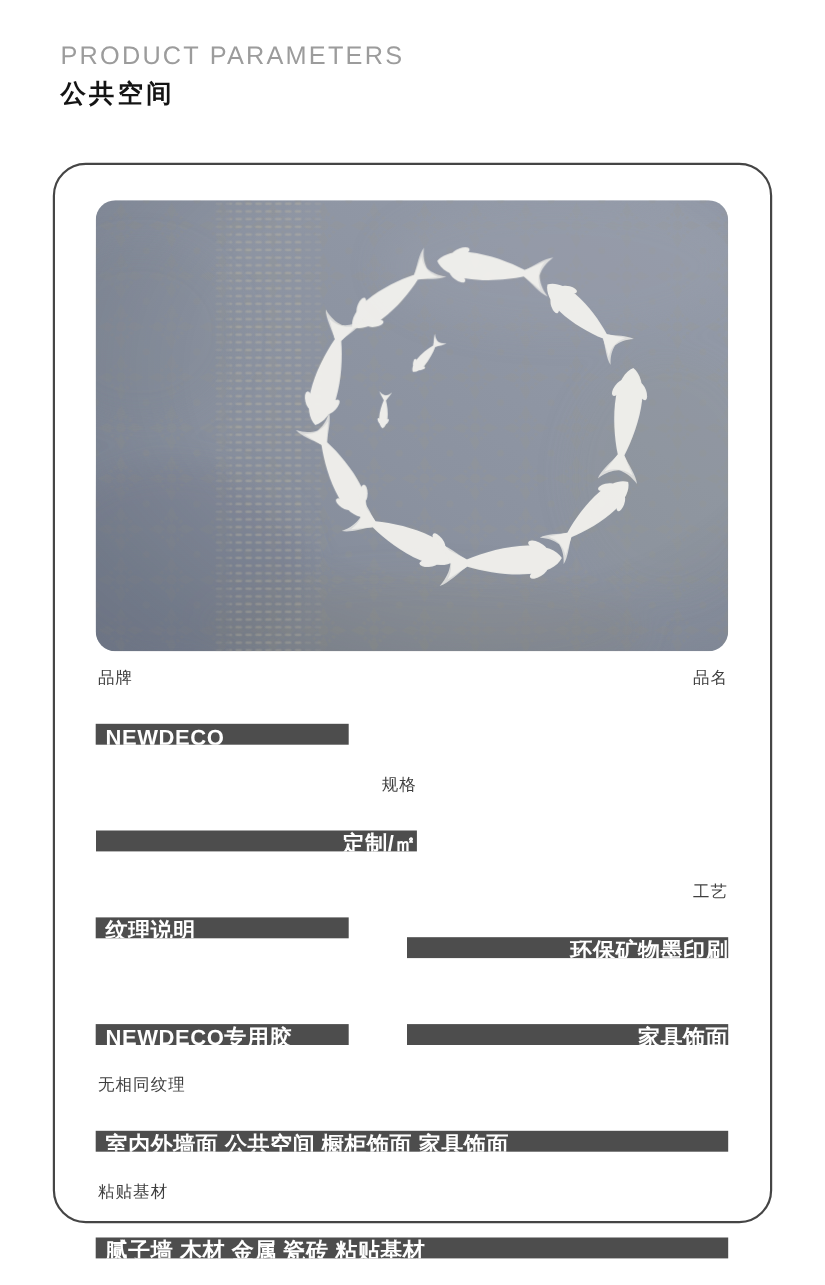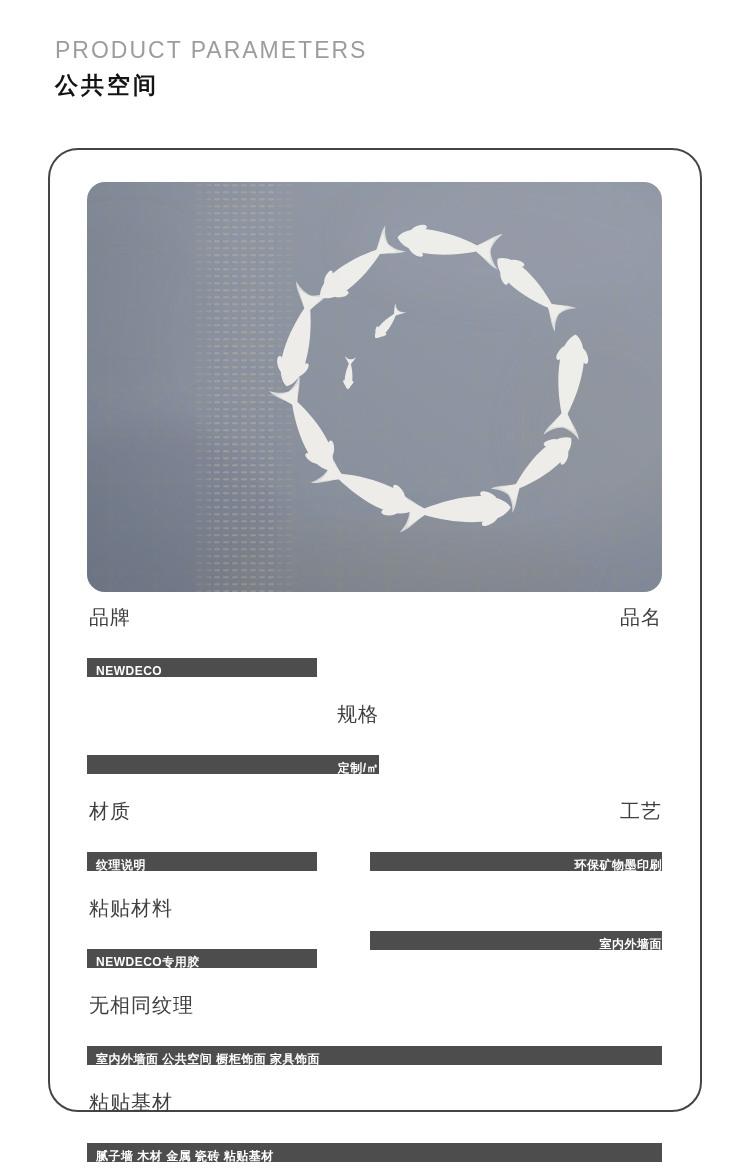--- a/index.html
+++ b/index.html
@@ -32,26 +32,26 @@
     width:575px;height:410px;border-radius:18px;overflow:hidden;display:block;
   }
   .spec-grid{width:575px;}
   .spec-row{display:flex;justify-content:space-between;margin-top:28px;}
   .spec-row.first{margin-top:16px;}
   .field{display:block;}
   .field.col-l{width:230px;}
   .field.col-r{width:292px;text-align:right;}
   .field.full{width:575px;}
   .field-label{
-    font-size:20px;line-height:18px;color:var(--label-text);
+    font-size:15px;line-height:18px;color:var(--label-text);
     margin:0 0 9px 2px;letter-spacing:1px;
   }
   .field-bar{
     height:19px;background:var(--bar-bg);color:var(--bar-text);
-    font-size:12px;font-weight:700;line-height:27px;padding-left:9px;
+    font-size:20px;font-weight:700;line-height:27px;padding-left:9px;
     letter-spacing:.5px;white-space:nowrap;overflow:hidden;margin-top:32px;
   }
 </style>
 </head>
 <body>
 
 <div class="page">
 
   <div class="titles">
     <div class="title-en">PRODUCT PARAMETERS</div>
@@ -153,36 +153,34 @@
 
       <div class="spec-row">
         <div class="field col-r">
           <div class="field-label">规格</div>
           <div class="field-bar">定制/㎡</div>
         </div>
       </div>
 
       <div class="spec-row">
         <div class="field col-l">
-          <div class="field-label">材质</div>
           <div class="field-bar">纹理说明</div>
         </div>
         <div class="field col-r">
           <div class="field-label">工艺</div>
           <div class="field-bar">环保矿物墨印刷</div>
         </div>
       </div>
 
       <div class="spec-row">
         <div class="field col-l">
-          <div class="field-label">粘贴材料</div>
           <div class="field-bar">NEWDECO专用胶</div>
         </div>
         <div class="field col-r">
-          <div class="field-bar">室内外墙面</div>
+          <div class="field-bar">家具饰面</div>
         </div>
       </div>
 
       <div class="spec-row">
         <div class="field full">
           <div class="field-label">无相同纹理</div>
           <div class="field-bar">室内外墙面 公共空间 橱柜饰面 家具饰面</div>
         </div>
       </div>
 

